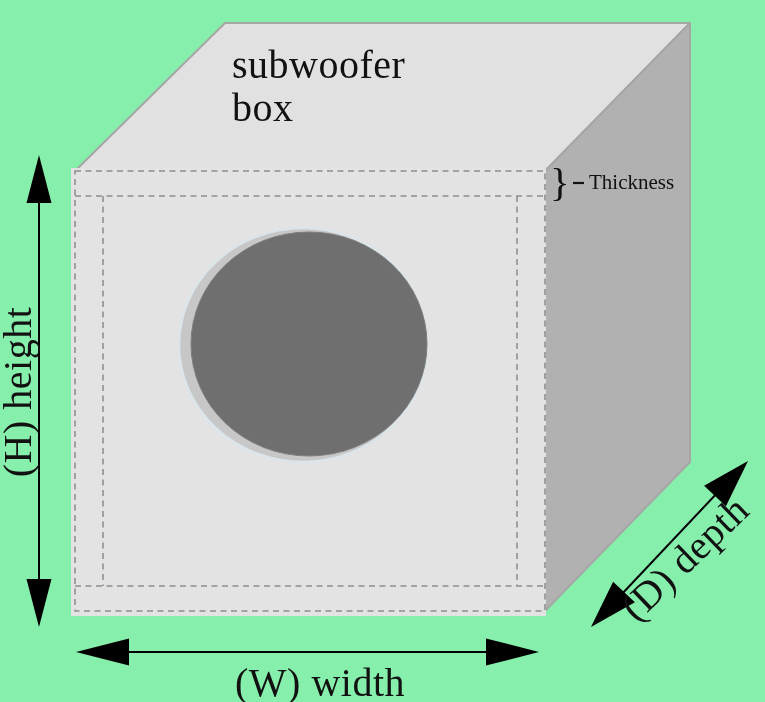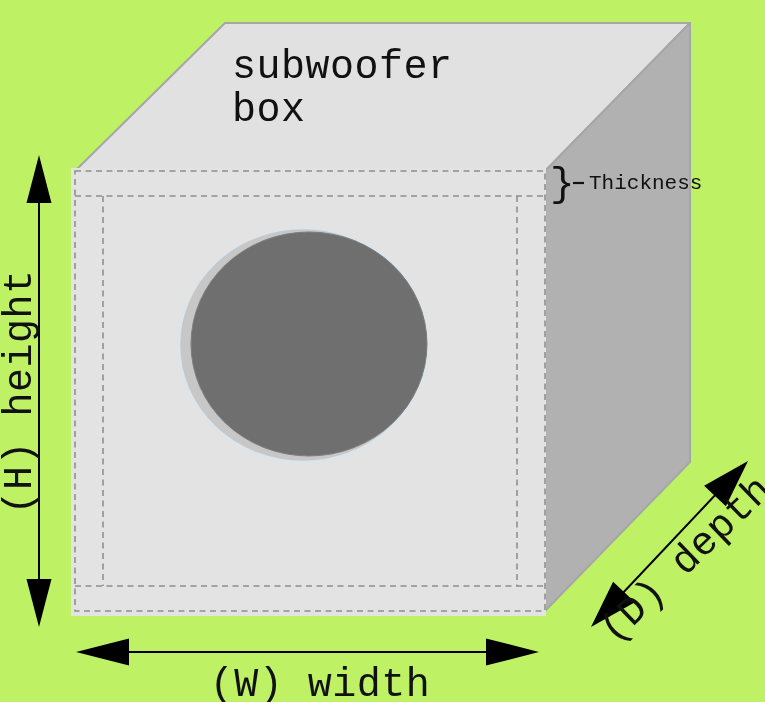--- a/index.html
+++ b/index.html
@@ -4,23 +4,23 @@
 <style>
   html, body {
     margin: 0;
     padding: 0;
     background: #ffffff;
   }
   #stage {
     position: relative;
     width: 765px;
     height: 702px;
-    background: #bef264;
+    background: #86efac;
     overflow: hidden;
-    font-family: Liberation Mono, monospace;
+    font-family: Liberation Serif, serif;
   }
   svg { display: block; }
 
   .face-edge   { stroke: #a6a6a6; stroke-width: 2; stroke-linejoin: round; }
   .front-fill  { stroke: none; }
   .dashed      { stroke: #8f8f8f; stroke-width: 1.6; fill: none; stroke-dasharray: 6 4.5; }
   .hole-rim    { stroke: #dbe5ea; stroke-width: 2.5; }
   .hole-disc   { stroke: #7d7d7d; stroke-width: 1; }
   .arrow-shaft { stroke: #000000; stroke-width: 2; fill: none; }
   .arrow-head  { fill: #000000; stroke: none; }

